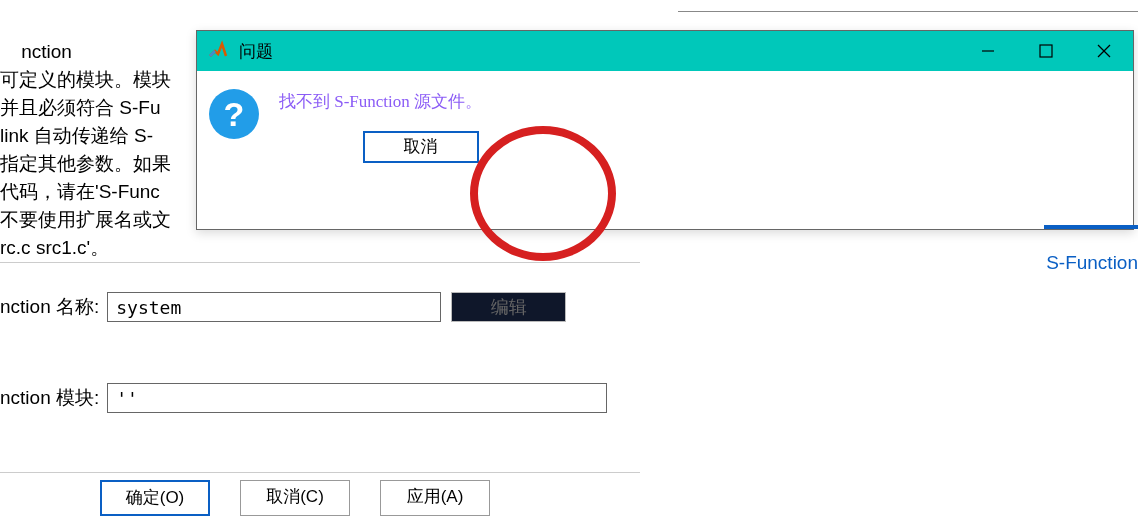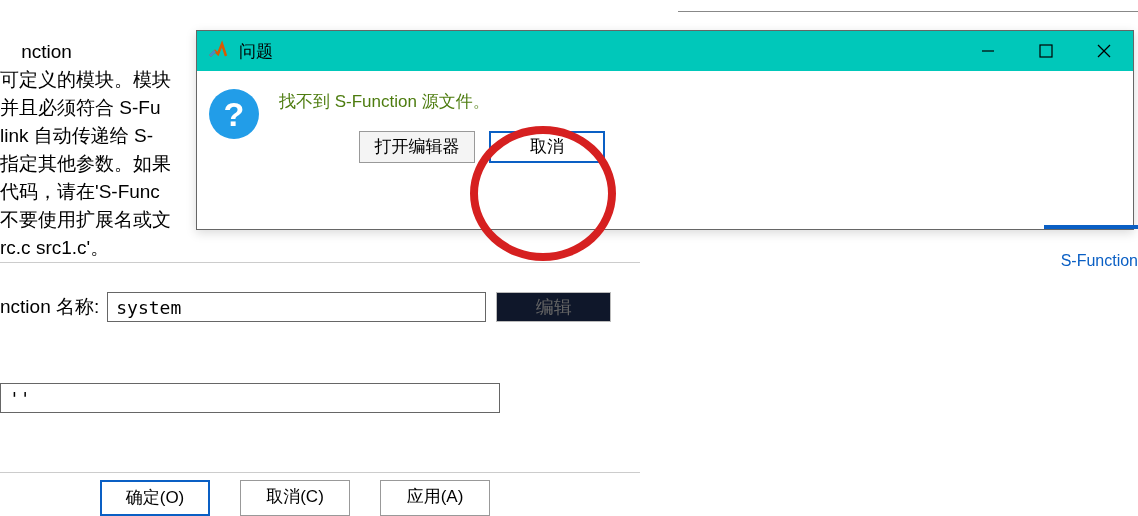--- a/index.html
+++ b/index.html
@@ -155,21 +155,22 @@
       align-items: center;
       justify-content: center;
       font-size: 34px;
       font-weight: bold;
       margin-right: 20px;
       flex-shrink: 0;
     }
     .dialog-msg {
       font-size: 17px;
       line-height: 26px;
-      color: #4d7c0f;
+      color: #8b5cf6;
+      font-family: Liberation Serif, serif;
     }
     .dialog-buttons {
       display: flex;
       justify-content: center;
       gap: 14px;
       margin-top: 16px;
       padding-left: 80px;
     }
     .dlg-btn {
       min-width: 116px;
@@ -206,21 +207,21 @@
       right: 0;
       top: 225px;
       width: 94px;
       border-top: 4px solid #0a5fc4;
     }
     .right-text {
       position: absolute;
       right: 0;
       top: 252px;
       color: #0a5fc4;
-      font-size: 16px;
+      font-size: 19px;
     }
     .thin-border-top {
       position: absolute;
       right: 0;
       top: 0;
       width: 460px;
       height: 12px;
       border-bottom: 1px solid #888;
     }
   </style>
@@ -238,26 +239,27 @@
 <span>指定其他参数。如果</span>
 <span>代码，请在'S-Func</span>
 <span>不要使用扩展名或文</span>
 <span>rc.c src1.c'。</span>
   </div>
 
   <div class="hr-line" style="top:262px;"></div>
 
   <div class="form-row" style="top:292px;">
     <span class="form-label">nction 名称:</span>
-    <input class="form-input" style="width: 379px;" value="system">
+    <input class="form-input" style="width: 334px;" value="system">
     <div class="edit-btn">编辑</div>
   </div>
 
 
   <div class="form-row" style="top:383px;">
+    <span class="form-label">nction 模块:</span>
     <input class="form-input" style="width: 500px;" value="''">
   </div>
 
   <div class="hr-line" style="top:472px;"></div>
 
   <div class="bottom-buttons">
     <div class="bottom-btn primary">确定(O)</div>
     <div class="bottom-btn">取消(C)</div>
     <div class="bottom-btn">应用(A)</div>
   </div>
@@ -291,21 +293,20 @@
       </div>
     </div>
   </div>
   <div class="dialog-body">
     <div class="q-icon">?</div>
     <div>
       <div class="dialog-msg">
         <span>找不到 S-Function 源文件。</span><br>
       </div>
       <div class="dialog-buttons">
-        <div class="dlg-btn">打开编辑器</div>
         <div class="dlg-btn default">取消</div>
       </div>
     </div>
   </div>
 </div>
 
 <div class="red-circle"></div>
 
 <div class="right-box"></div>
 <div class="right-text">S-Function</div>

